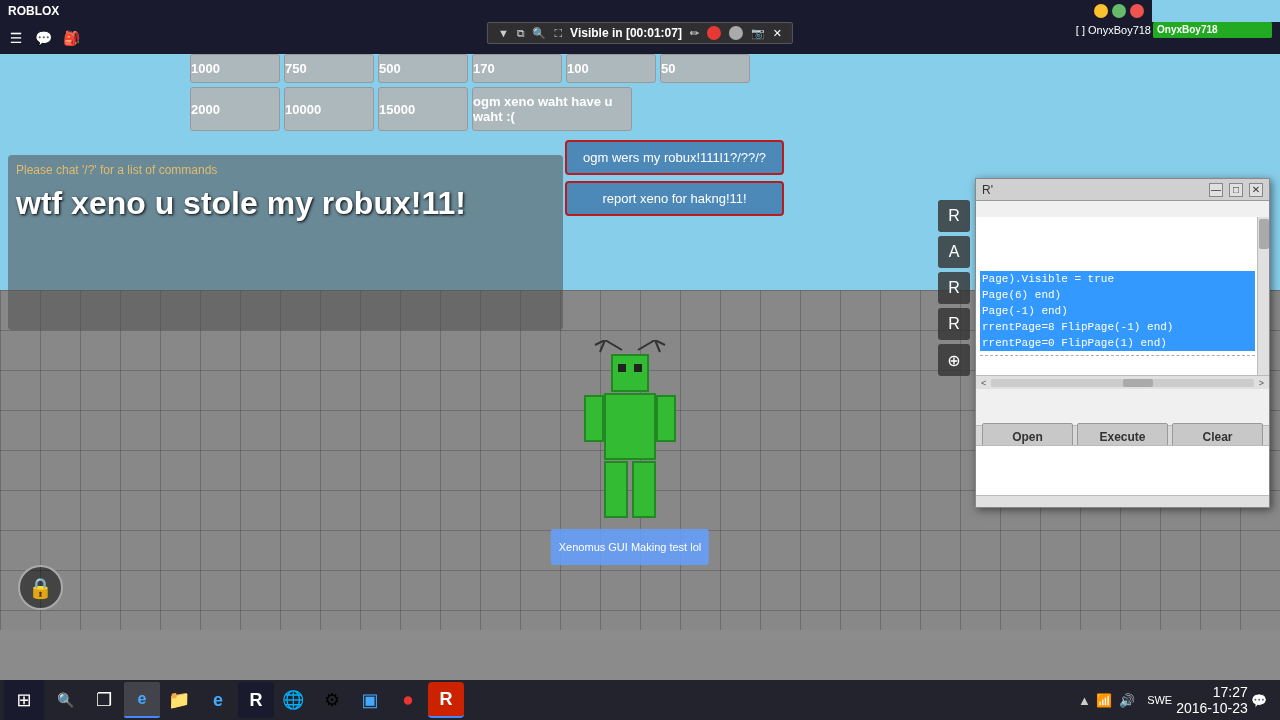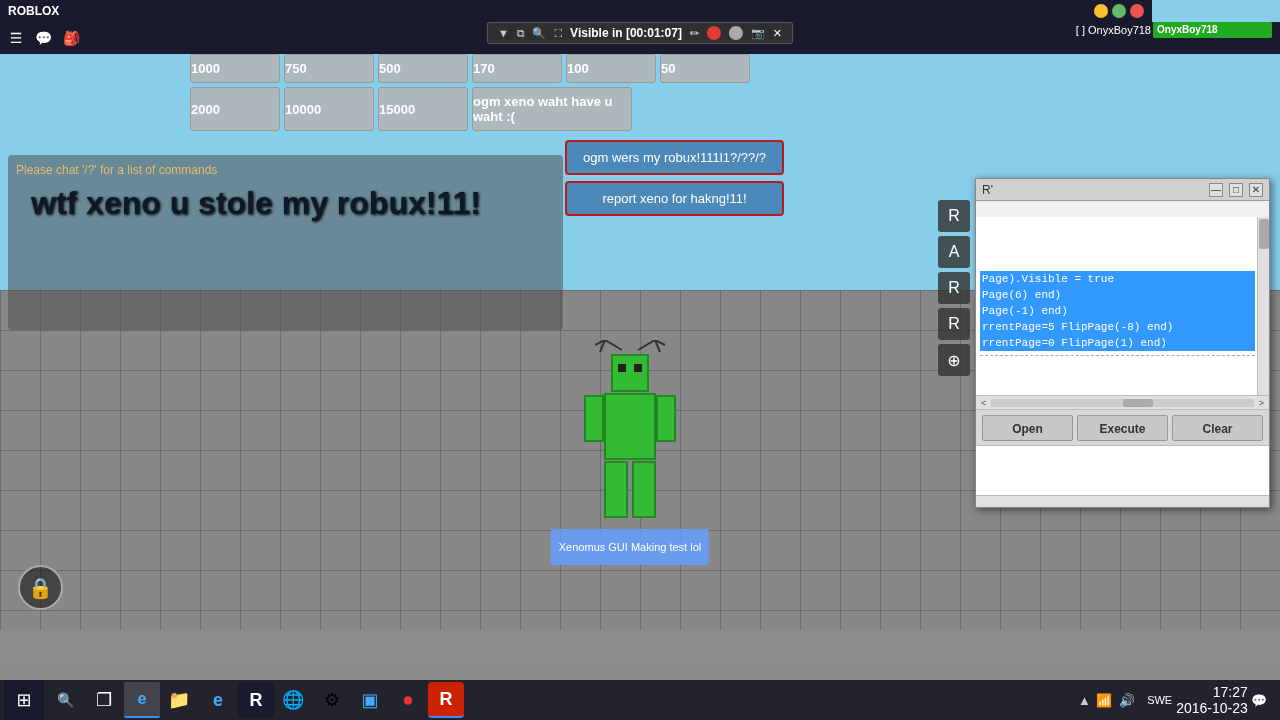--- a/index.html
+++ b/index.html
@@ -202,25 +202,24 @@
       border-radius: 4px;
       z-index: 150;
       padding: 8px;
     }
     .chat-hint {
       color: rgba(255,200,100,0.8);
       font-size: 12px;
       margin-bottom: 8px;
     }
     .chat-message {
-      color: #0f172a;
+      color: #ffffff;
       font-size: 32px;
       font-weight: bold;
       text-shadow: 1px 1px 3px #000;
-      margin-left: 15px;
     }
 
     
     .character {
       position: absolute;
       bottom: 180px;
       left: 570px;
       width: 120px;
       height: 220px;
       z-index: 140;
@@ -352,28 +351,29 @@
     }
     .hscroll-thumb {
       width: 30px;
       height: 8px;
       background: #aaa;
       border-radius: 2px;
       position: absolute;
       left: 50%;
     }
     .editor-buttons {
-      height: 36px;
+      height: 20px;
       background: #d8d8d8;
       border-top: 1px solid #bbb;
       display: flex;
       align-items: center;
       justify-content: space-around;
       padding: 0 6px;
       gap: 4px;
+      margin-top: 36px;
     }
     .editor-btn {
       flex: 1;
       height: 26px;
       background: #c8c8c8;
       border: 1px solid #999;
       border-radius: 2px;
       font-size: 12px;
       font-weight: bold;
       color: #333;
@@ -635,21 +635,21 @@
     <div class="editor-win-btn">✕</div>
   </div>
   <div class="editor-body">
     <div class="editor-code-area" style="position:relative; padding-right:14px;">
       <div style="overflow:hidden; height:100%;">
         <div class="code-line" style="margin-top:50px;"> </div>
         <div class="code-line selected">Page).Visible = true</div>
         <div class="code-line"> </div>
         <div class="code-line selected">Page(6) end)</div>
         <div class="code-line selected">Page(-1) end)</div>
-        <div class="code-line selected">rrentPage=5 FlipPage(-8) end)</div>
+        <div class="code-line selected">rrentPage=8 FlipPage(-1) end)</div>
         <div class="code-line selected">rrentPage=0 FlipPage(1) end)</div>
         <div style="border-top: 1px dashed #aaa; margin-top:4px;"></div>
       </div>
       <div class="code-scrollbar-v">
         <div class="scrollbar-thumb"></div>
       </div>
     </div>
     <div class="editor-hscroll">
       <span class="hscroll-arrow">&lt;</span>
       <div class="hscroll-track">

